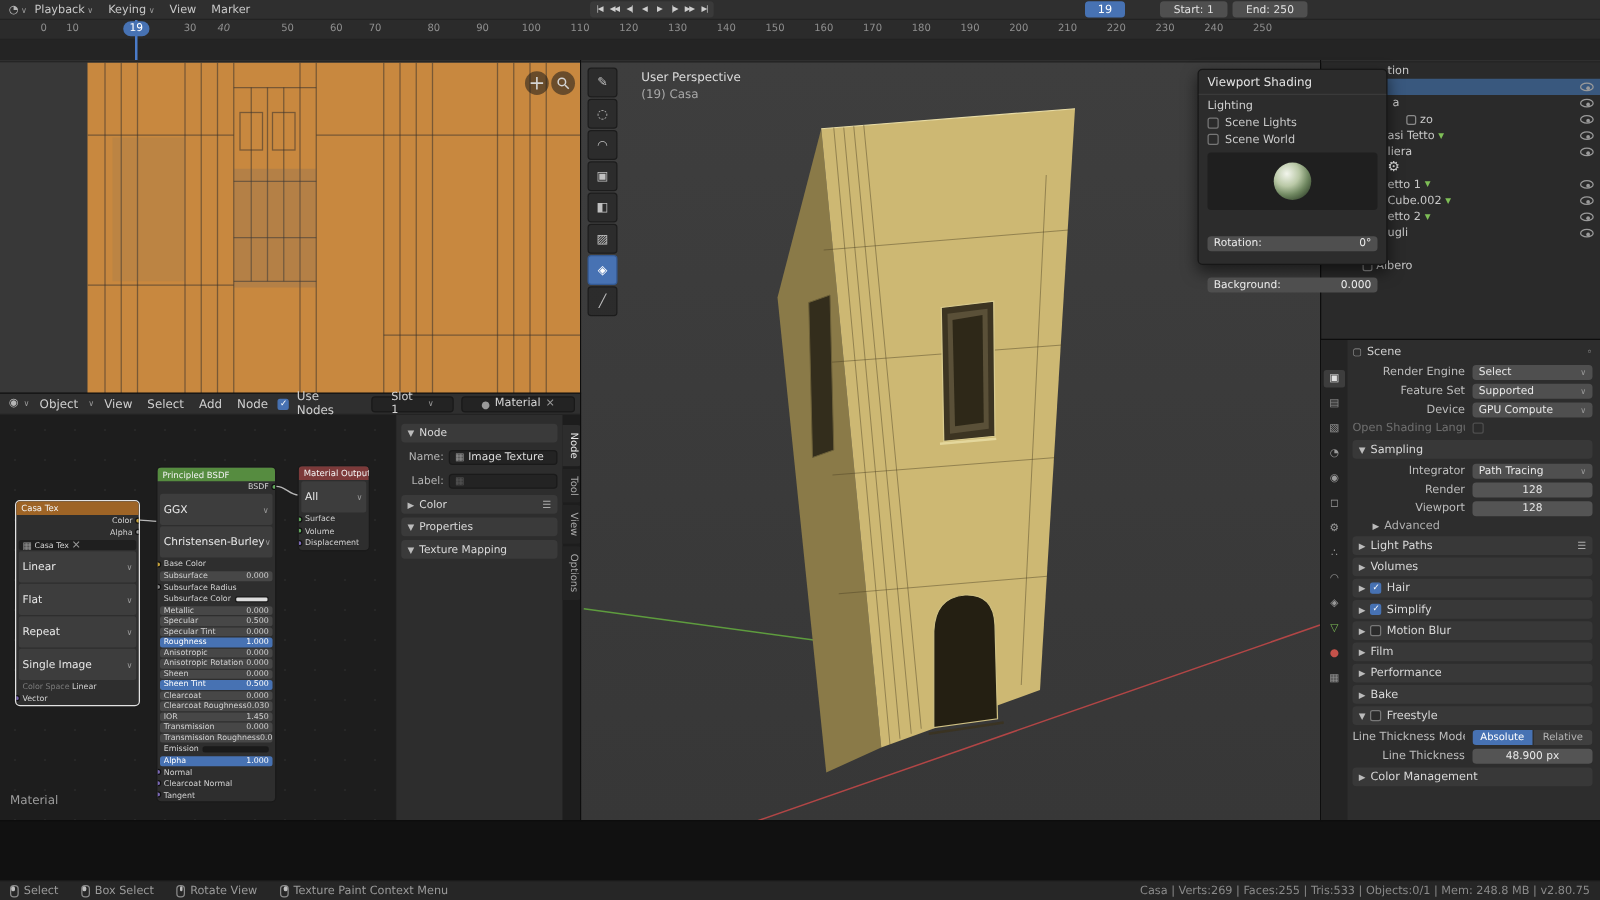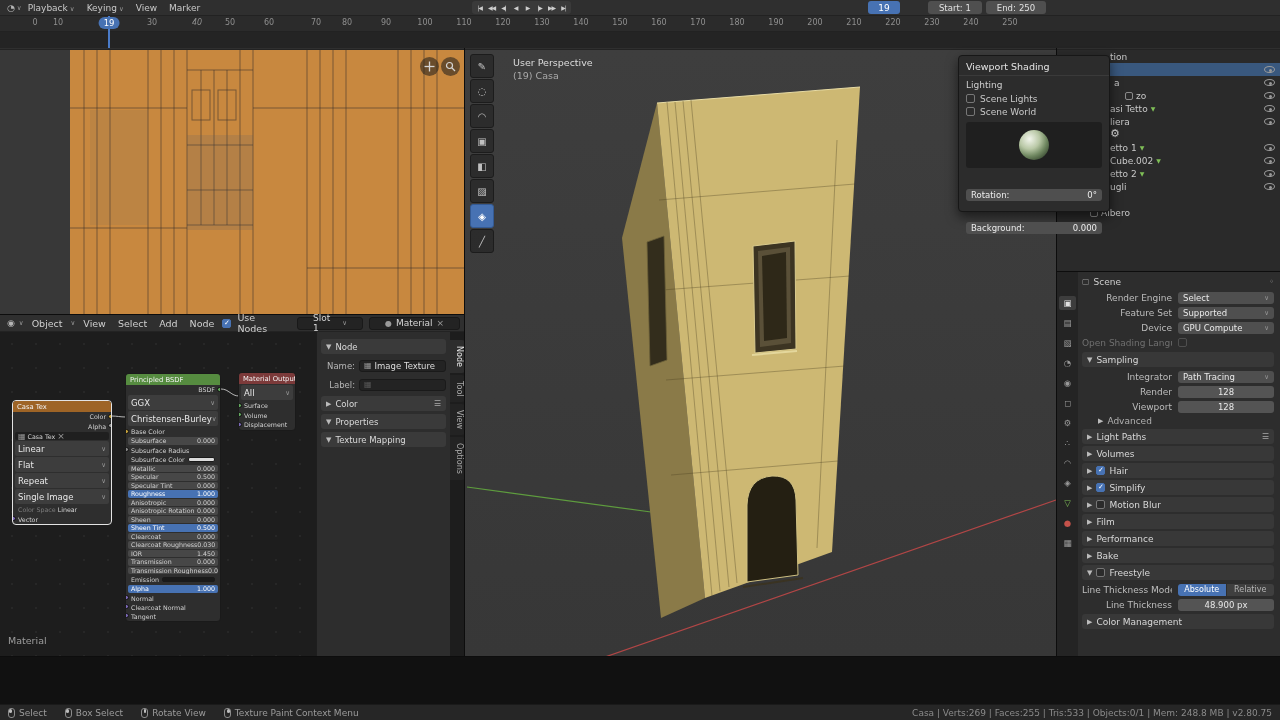--- a/index.html
+++ b/index.html
@@ -43,21 +43,21 @@
   .wires{position:absolute;left:0;top:0;pointer-events:none}
   .node{position:absolute;background:#2e2e2e;border:1px solid #1a1a1a;border-radius:4px;font-size:6.3px;color:#d2d2d2;overflow:hidden}
   .node.active{border-color:#e3e3e3}
   .node-header{height:11px;display:flex;align-items:center;padding:0 4px;font-size:6.8px;color:#f2f2f2;white-space:nowrap}
   .nh-tex{background:#9e6426}.nh-shader{background:#568c40}.nh-out{background:#7c3a3a}
   .node-row{height:9px;display:flex;align-items:center;padding:0 5px;position:relative;white-space:nowrap;overflow:hidden}
   .node-row.h95{height:9.5px}
   .node-row.out{justify-content:flex-end}
   .node-row.slider{background:#474747;border-radius:2px;margin:1px 2px;height:7.5px;justify-content:space-between;padding:0 3px}
   .node-row.slider.hl{background:#4772b3;color:#fff}
-  .node-row.dropdown{background:#3d3d3d;border-radius:2px;margin:1px 2px;height:15px;justify-content:space-between;padding:0 3px}
+  .node-row.dropdown{background:#3d3d3d;border-radius:2px;margin:1px 2px;height:25px;justify-content:space-between;padding:0 3px}
   .node-row.field{background:#1f1f1f;border-radius:2px;margin:1px 2px;height:8px;gap:2px;padding:0 3px}
   .swatch{flex:1;height:5px;border-radius:2px;margin-left:3px;border:1px solid #1a1a1a}
   .dot{position:absolute;top:50%;margin-top:-3px;width:5px;height:5px;border-radius:50%;border:1px solid #101010}
   .dot.l{left:-2px}.dot.r{right:-2px}
   .node-footer{position:absolute;left:8px;bottom:10px;font-size:9.5px;color:#9d9d9d}
   
   .npanel{position:absolute;right:15px;top:0;width:134px;height:324px;background:#2d2d2d;border-left:1px solid #1e1e1e;padding:4px;font-size:8.5px;color:#c9c9c9}
   .npanel-tabs{position:absolute;right:0;top:8px;width:15px;display:flex;flex-direction:column;gap:2px}
   .npanel-tab{writing-mode:vertical-rl;font-size:8px;color:#a8a8a8;background:#232323;padding:6px 1px;border-radius:0 3px 3px 0;text-align:center}
   .npanel-tab.active{background:#2d2d2d;color:#e8e8e8}
@@ -801,24 +801,24 @@
       <div class="rangebox" style="left:986px;width:60px">
         <span>End:</span>
         <span>250</span>
       </div>
     </div>
     <div class="tl-body">
       <div class="ruler-strip" id="ruler">
           <span class="tick" style="left: 35px;">0</span>
           <span class="tick" style="left: 58px;">10</span>
           <span class="tick" style="left: 152px;">30</span>
-          <span class="tick" style="left: 197px; font-style: italic;">40</span>
+          <span class="tick" style="left: 179px; font-style: italic;">40</span>
           <span class="tick" style="left: 230px;">50</span>
           <span class="tick" style="left: 269px;">60</span>
-          <span class="tick" style="left: 316px;">70</span>
+          <span class="tick" style="left: 300px;">70</span>
           <span class="tick" style="left: 347px;">80</span>
           <span class="tick" style="left: 386px;">90</span>
           <span class="tick" style="left: 425px;">100</span>
           <span class="tick" style="left: 464px;">110</span>
           <span class="tick" style="left: 503px;">120</span>
           <span class="tick" style="left: 542px;">130</span>
           <span class="tick" style="left: 581px;">140</span>
           <span class="tick" style="left: 620px;">150</span>
           <span class="tick" style="left: 659px;">160</span>
           <span class="tick" style="left: 698px;">170</span>

